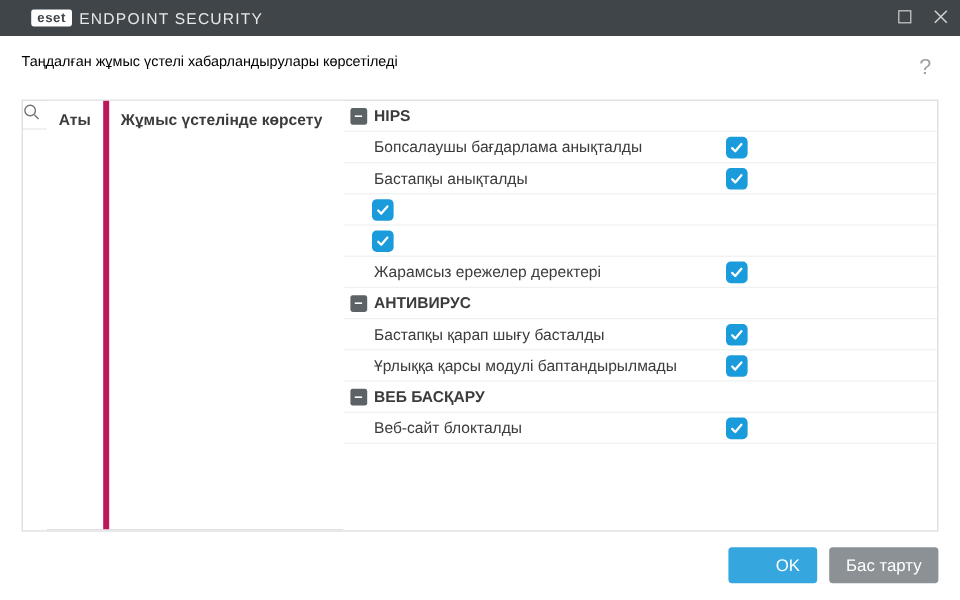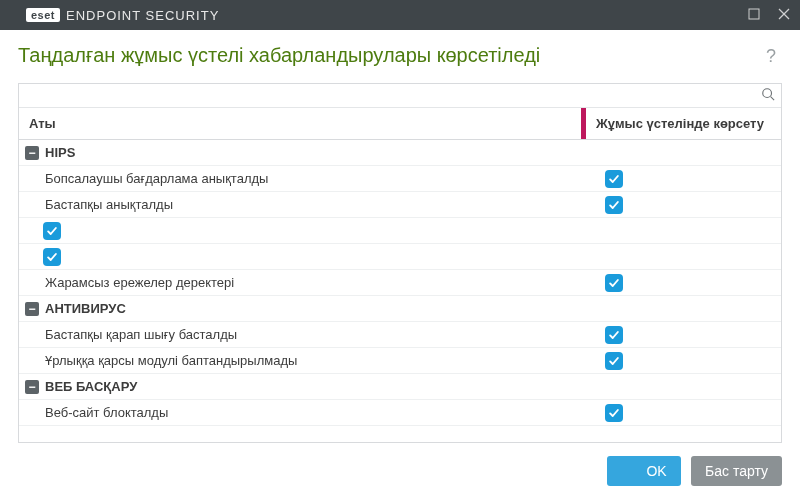--- a/index.html
+++ b/index.html
@@ -4,23 +4,23 @@
 <style>
   * { box-sizing: border-box; margin: 0; padding: 0; }
   html, body { width: 800px; height: 500px; font-family: "Segoe UI", Arial, sans-serif; background: #fff; overflow: hidden; }
   .titlebar { height: 30px; background: #3f4549; display: flex; align-items: center; justify-content: space-between; padding: 0 10px; color: #e8e8e8; }
   .brand { display: flex; align-items: center; gap: 6px; padding-left: 16px; }
   .brand-eset { background: #fff; color: #3f4549; font-weight: 700; font-size: 11px; padding: 1px 5px; border-radius: 2px; letter-spacing: 0.5px; }
   .brand-prod { font-size: 13px; letter-spacing: 1px; font-weight: 300; }
   .win-ctrls { display: flex; gap: 18px; align-items: center; }
   .win-ctrls span { opacity: 0.85; cursor: pointer; font-size: 14px; line-height: 1; }
   .header { padding: 14px 18px 8px 18px; display: flex; align-items: flex-start; justify-content: space-between; }
-  .header h1 { font-size: 20px; font-weight: 400; color: #4d7c0f; text-align: right; }
+  .header h1 { font-size: 12px; font-weight: 400; color: #000000; text-align: right; }
   .help { color: #9aa0a3; font-size: 18px; cursor: pointer; padding: 2px 6px; }
-  .panel { margin: 6px 18px 0 18px; border: 1px solid #d8dadd; height: 360px; display: flex; flex-direction: column; background: #fff; }
+  .panel { margin: 6px 18px 0 18px; border: 1px solid #d8dadd; height: 360px; display: flex; background: #fff; }
   .search-row { display: flex; justify-content: flex-end; border-bottom: 1px solid #e4e6e8; height: 24px; align-items: center; padding-right: 6px; }
   .search-row svg { width: 14px; height: 14px; }
   .thead { display: flex; border-bottom: 1px solid #d8dadd; background: #fff; font-size: 13px; color: #3c3c3c; }
   .thead .col-name { flex: 1; padding: 8px 10px; font-weight: 700; }
   .thead .col-show { width: 200px; padding: 8px 10px; font-weight: 700; border-left: 5px solid #be185d; }
   .tbody { flex: 1; overflow-x: auto; overflow-y: hidden; }
   .tbody-inner { min-width: 100%; }
   .row { display: flex; border-bottom: 1px solid #eef0f1; align-items: center; min-height: 26px; }
   .cell-name { flex: 1; display: flex; align-items: center; padding-left: 6px; font-size: 13px; color: #3c3c3c; white-space: nowrap; }
   .cell-name.group { font-weight: 700; }

